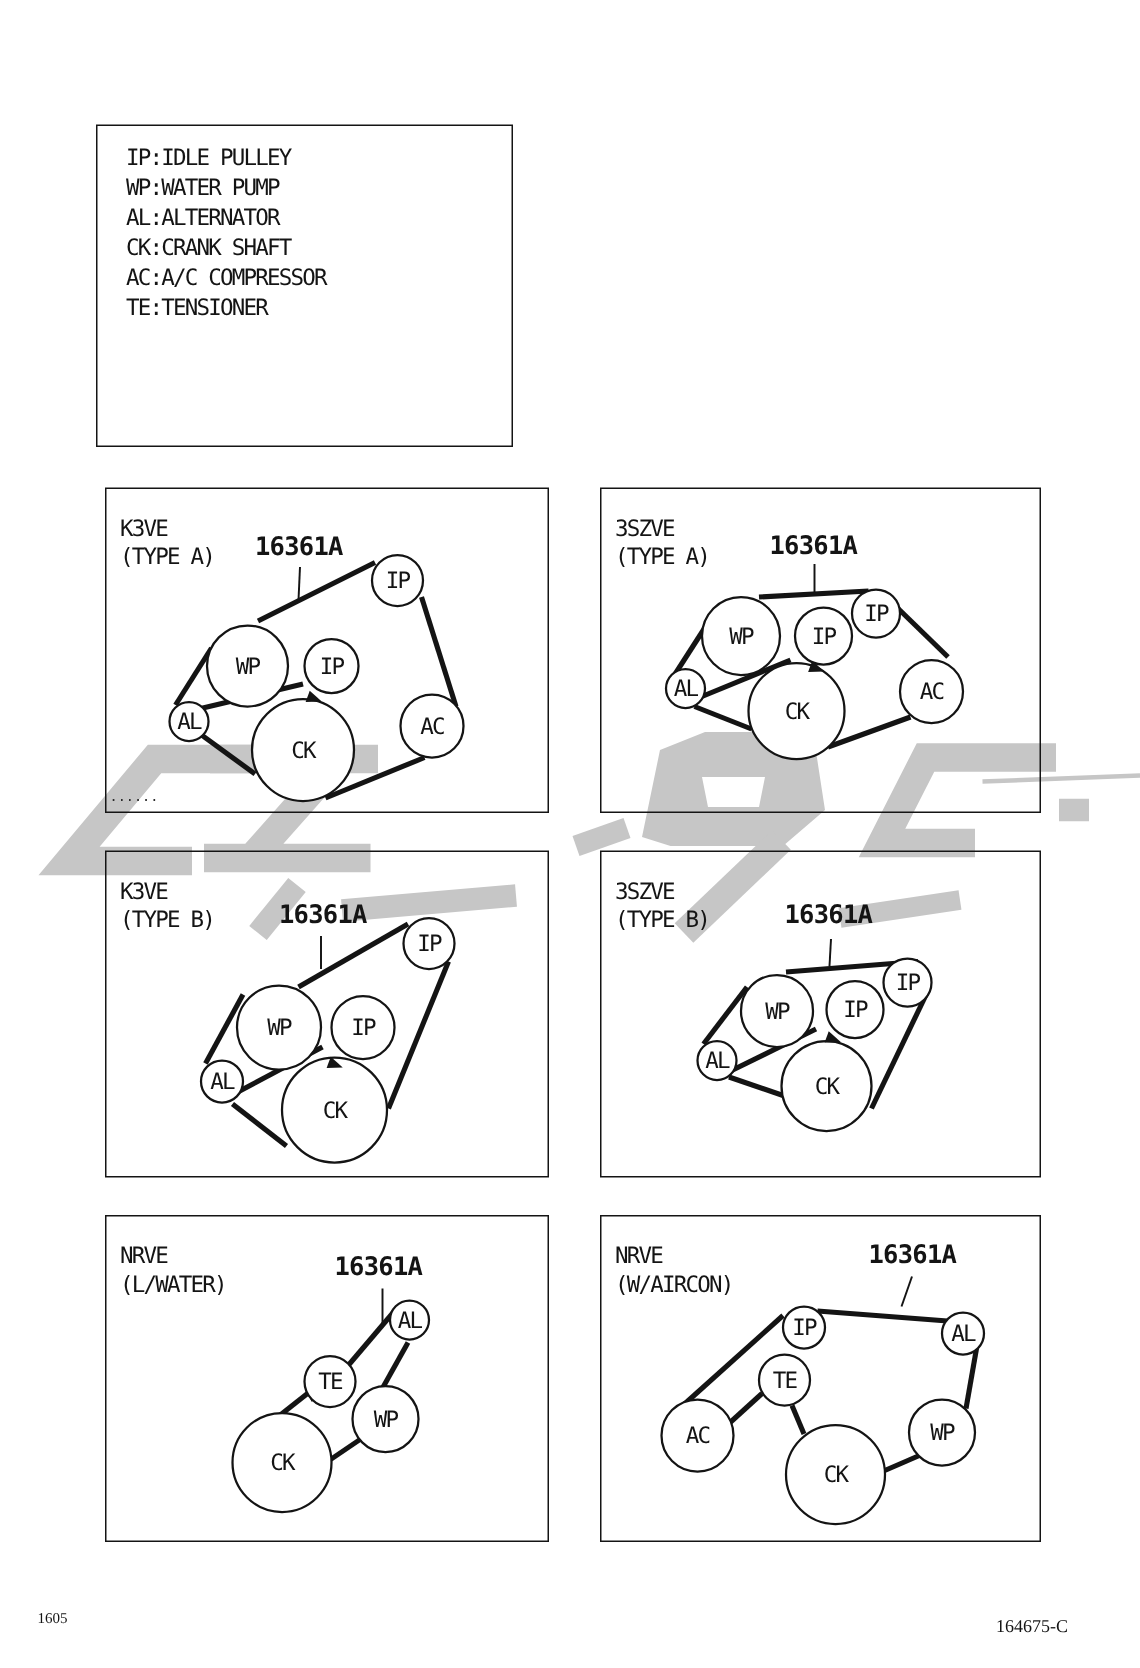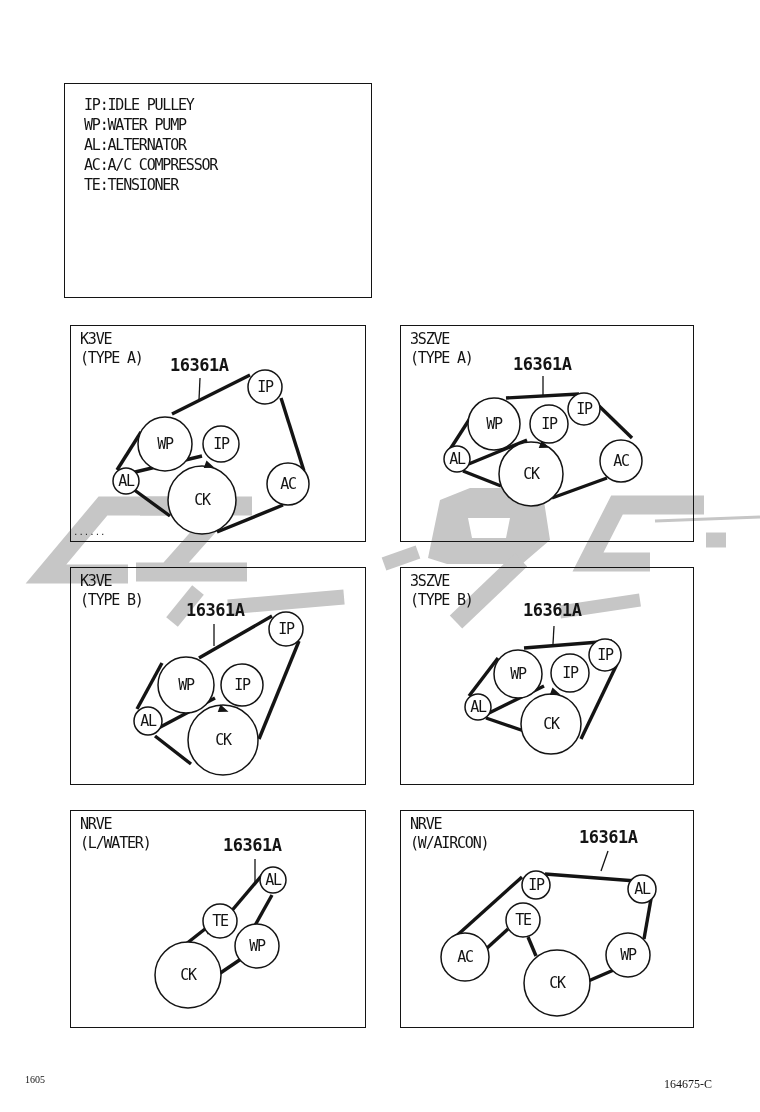--- a/index.html
+++ b/index.html
@@ -8,34 +8,34 @@
     position:relative; width:760px; height:1112px; background:#ffffff;
     overflow:hidden; font-family:"DejaVu Sans Mono","Liberation Mono",monospace;
     color:var(--ink); margin:0 auto;
   }
   
   .wm-svg{position:absolute; left:0; top:0; z-index:0;}
   .wm-stroke{fill:none; stroke:var(--wm); stroke-linejoin:miter; stroke-linecap:butt;}
   .wm-fill{fill:var(--wm); stroke:none; fill-rule:evenodd;}
 
   .legend-box{
-    position:absolute; left:64px; top:83px; width:308px; height:215px;
+    position:absolute; left:64px; top:83px; width:278px; height:215px;
     border:1.5px solid var(--ink); box-sizing:border-box;
     padding:11px 4px 0 19px; z-index:1; background:transparent;
   }
   .legend-item{
     font-size:15px; line-height:20px; letter-spacing:-1.2px; white-space:pre;
   }
 
   .dbox{
     position:absolute; border:1.6px solid var(--ink); box-sizing:border-box;
     z-index:1; background:transparent;
   }
   .dtitle{
-    position:absolute; left:9px; top:4px;
+    position:absolute; left:9px; top:17px;
     font-size:15px; line-height:19px; letter-spacing:-1.2px; white-space:pre;
   }
   .part-label{
     position:absolute; font-weight:bold; font-size:17px; letter-spacing:-0.5px;
     line-height:22px; white-space:pre;
   }
   .dsvg{position:absolute; left:0; top:0; width:100%; height:100%; overflow:visible;}
 
   .belt{stroke:var(--ink); stroke-width:3.4; stroke-linecap:butt;}
   .leader{stroke:var(--ink); stroke-width:1.3;}
@@ -76,20 +76,21 @@
       <path class="wm-stroke" stroke-width="15" d="M706,540 L726,540"></path>
       <path class="wm-stroke" stroke-width="3" d="M655,521 L760,517"></path>
       <path class="wm-stroke" stroke-width="13" d="M560,612 L640,600"></path>
     </g>
   </svg>
 
   <div class="legend-box">
     <div class="legend-item">IP:IDLE PULLEY</div>
     <div class="legend-item">WP:WATER PUMP</div>
     <div class="legend-item">AL:ALTERNATOR</div>
+    <div class="legend-item">CK:CRANK SHAFT</div>
     <div class="legend-item">AC:A/C COMPRESSOR</div>
     <div class="legend-item">TE:TENSIONER</div>
   </div>
 
   <div class="dbox" style="left:70px;top:325px;width:296px;height:217px">
     <svg class="dsvg">
         <line x1="46" y1="144" x2="70" y2="106" class="belt"></line>
         <line x1="101" y1="88" x2="179" y2="49" class="belt"></line>
         <line x1="210" y1="72" x2="233" y2="145" class="belt"></line>
         <line x1="212" y1="179" x2="146" y2="206" class="belt"></line>

